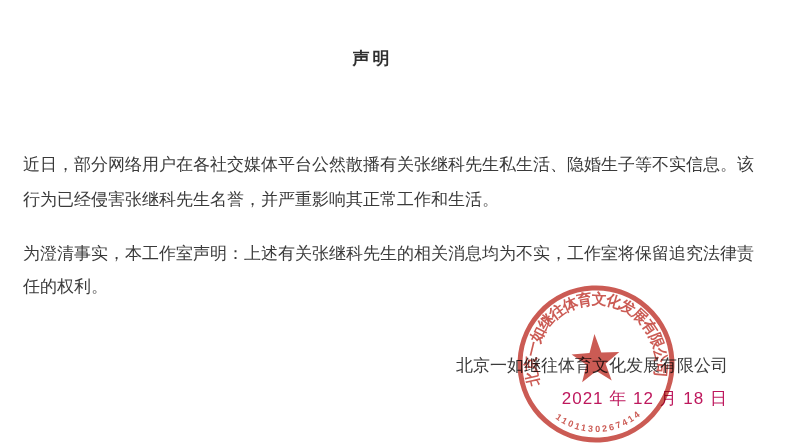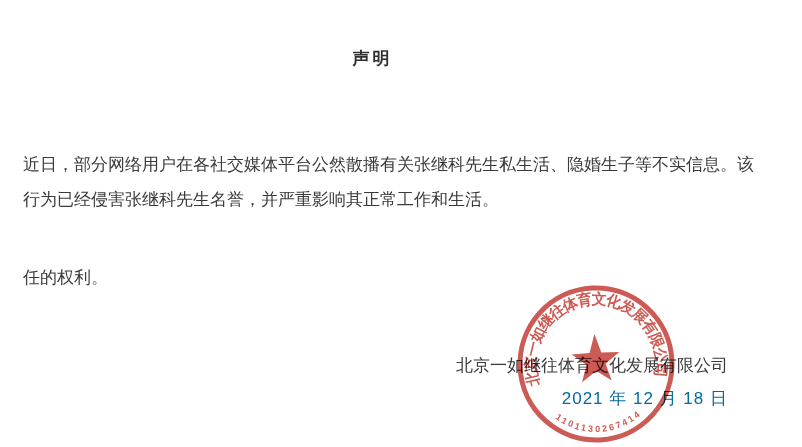--- a/index.html
+++ b/index.html
@@ -28,35 +28,35 @@
     position: absolute;
     left: 7px;
     margin: 16px;
     font-size: 17px; line-height: 19px;
     white-space: nowrap;
     color: #3a3a3a;
   }
   .p1l1 { top: 139px; }
   .p1l2 { top: 174px; text-align: center; }
   .p2l1 { top: 228px; }
-  .p2l2 { top: 252px; text-align: center; }
+  .p2l2 { top: 261px; text-align: center; }
   .signature {
     position: absolute;
     top: 356px; right: 74px;
     font-size: 17px; line-height: 19px;
     white-space: nowrap;
     color: #3a3a3a;
   }
   .doc-date {
     position: absolute;
     top: 389px; right: 74px;
     font-size: 17px; line-height: 19px;
     letter-spacing: 1px;
     white-space: nowrap;
-    color: #0369a1;
+    color: #be185d;
   }
   .stamp {
     position: absolute;
     left: 496px; top: 264px;
     width: 200px; height: 200px;
     mix-blend-mode: multiply;
     opacity: 0.82;
     transform: rotate(-3deg);
   }
   .stamp .ring {
@@ -81,20 +81,21 @@
 <body>
 
 <div class="page" style="background: rgb(255, 255, 255);">
 
   <h1 class="doc-title">声明</h1>
 
   <p class="body-line p1l1">近日，部分网络用户在各社交媒体平台公然散播有关张继科先生私生活、隐婚生子等不实信息。该</p>
 
   <p class="body-line p1l2">行为已经侵害张继科先生名誉，并严重影响其正常工作和生活。</p>
 
+  <p class="body-line p2l1">为澄清事实，本工作室声明：上述有关张继科先生的相关消息均为不实，工作室将保留追究法律责</p>
 
   <p class="body-line p2l2">任的权利。</p>
 
   <div class="signature">北京一如继往体育文化发展有限公司</div>
 
   <div class="doc-date">2021 年 12 月 18 日</div>
 
   <svg class="stamp" viewBox="-100 -100 200 200" xmlns="http://www.w3.org/2000/svg" style="color: rgb(192, 54, 46);">
     <circle class="ring" cx="0" cy="0" r="76"></circle>
     <path id="seal-arc-top" d="M -57.4 17.5 A 60 60 0 1 1 57.4 17.5" fill="none"></path>

